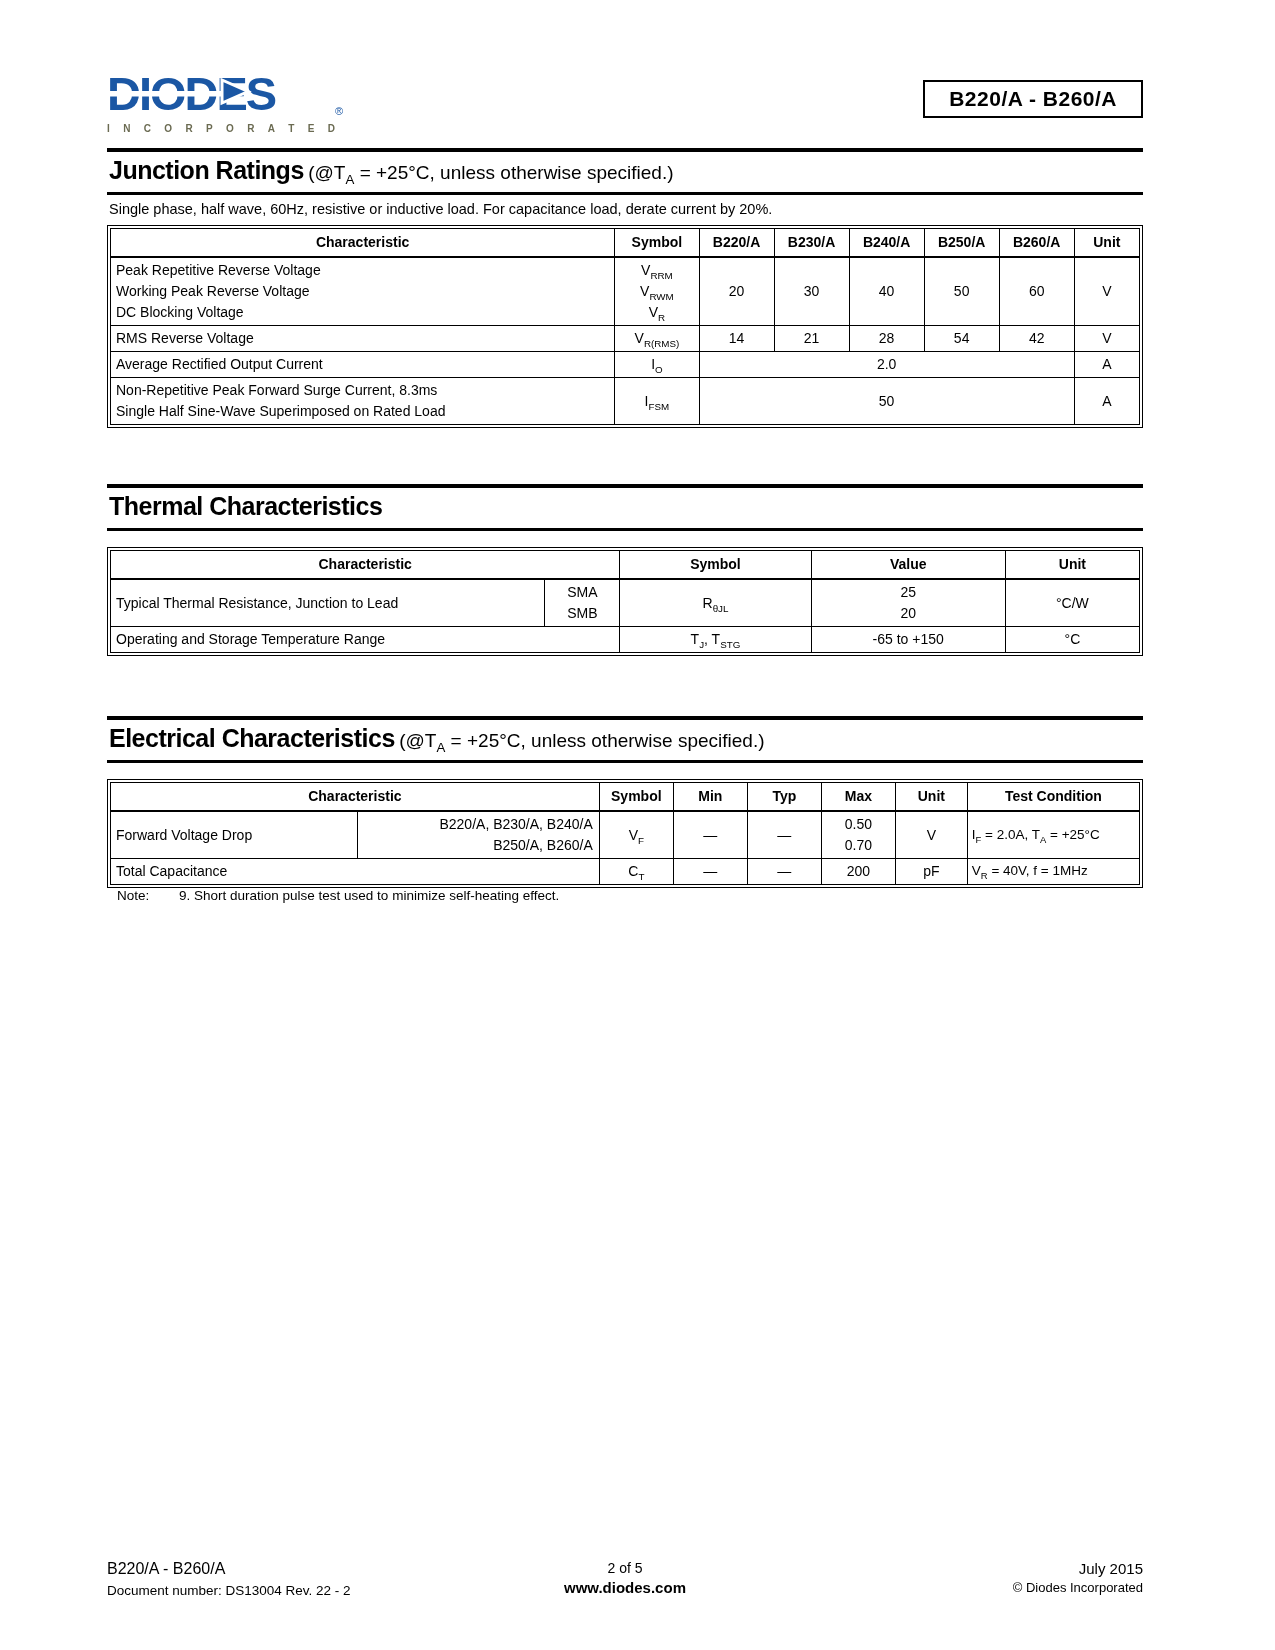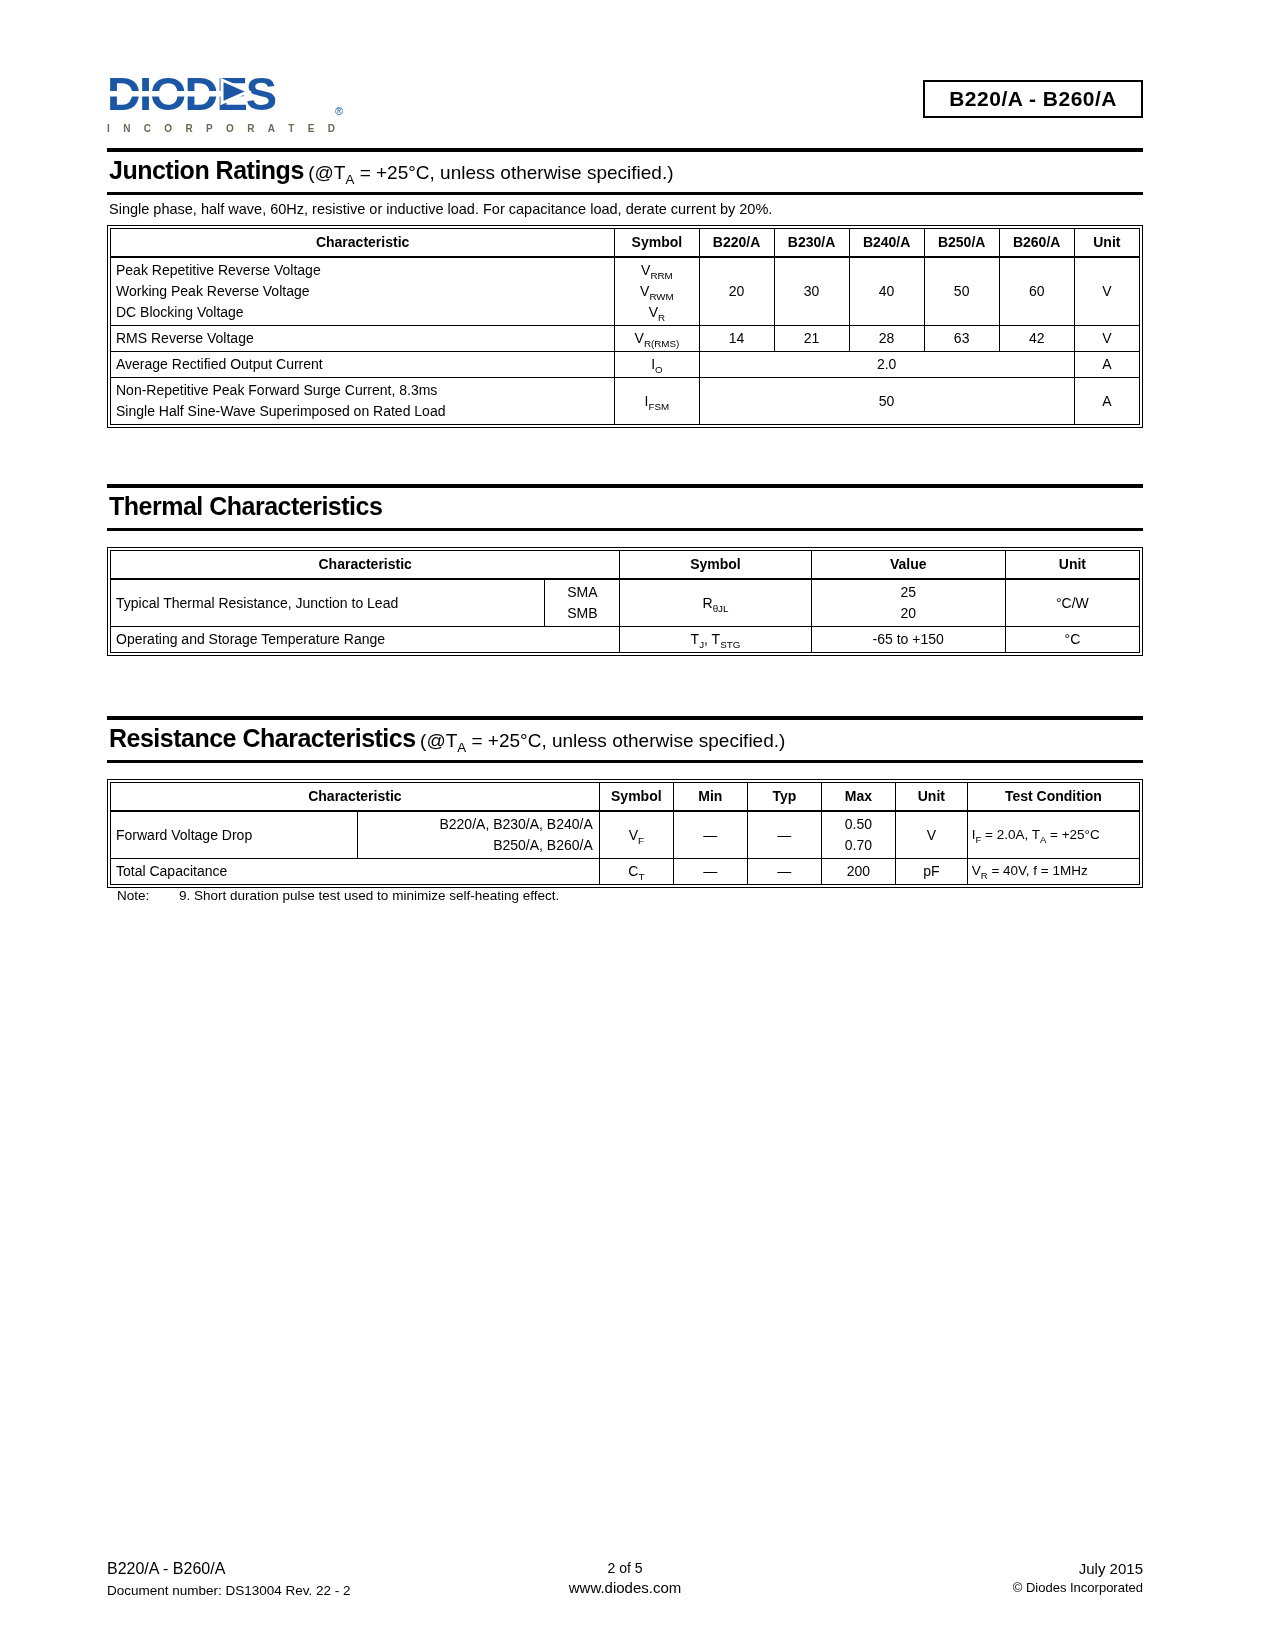--- a/index.html
+++ b/index.html
@@ -59,21 +59,21 @@
 
   
   .footer {
     position:absolute; left:107px; top:1560px; width:1036px;
     display:grid; grid-template-columns:1fr 1fr 1fr; align-items:start;
   }
   .f-left .l1 { font-size:16px; }
   .f-left .l2 { font-size:13.5px; margin-top:5px; }
   .f-center { text-align:center; }
   .f-center .l1 { font-size:14px; }
-  .f-center .l2 { font-size:15px; font-weight:normal; margin-top:3px; color:#000; text-decoration:none; display:block; }
+  .f-center .l2 { font-size:15px; font-weight:bold; margin-top:3px; color:#000; text-decoration:none; display:block; }
   .f-right { text-align:right; }
   .f-right .l1 { font-size:15px; }
   .f-right .l2 { font-size:13px; margin-top:3px; }
 </style>
 </head>
 <body>
 
 <div class="content">
 
   <div class="header-row">
@@ -143,21 +143,21 @@
             <td>50</td>
             <td>60</td>
             <td>V</td>
           </tr>
           <tr>
             <td class="char">RMS Reverse Voltage</td>
             <td>V<sub>R(RMS)</sub></td>
             <td>14</td>
             <td>21</td>
             <td>28</td>
-            <td>63</td>
+            <td>54</td>
             <td>42</td>
             <td>V</td>
           </tr>
           <tr>
             <td class="char">Average Rectified Output Current</td>
             <td>I<sub>O</sub></td>
             <td colspan="5">2.0</td>
             <td>A</td>
           </tr>
           <tr>
@@ -207,21 +207,21 @@
             <td>-65 to +150</td>
             <td>°C</td>
           </tr>
         </tbody>
       </table>
     </div>
   </div>
 
   <div class="el-section">
     <div class="section-heading">
-      <span class="title">Resistance Characteristics</span>
+      <span class="title">Electrical Characteristics</span>
       <span class="subtitle">(@T<sub>A</sub> = +25°C, unless otherwise specified.)</span>
     </div>
 
     <div class="tbl-wrap el-wrap">
       <table>
         <colgroup>
           <col style="width:24%">
             <col style="width:23.5%">
             <col style="width:7.2%">
             <col style="width:7.2%">

